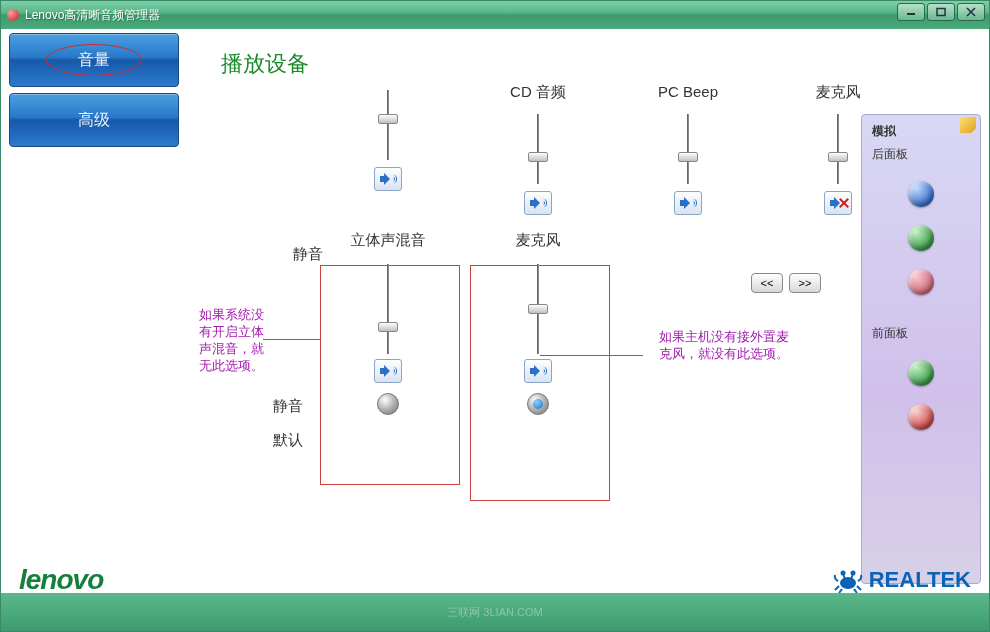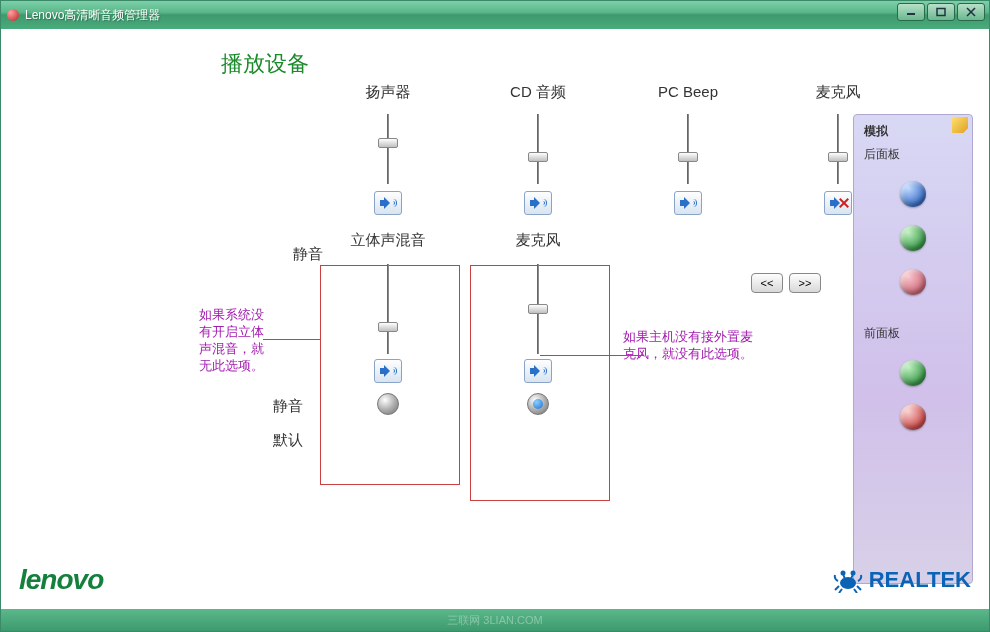--- a/index.html
+++ b/index.html
@@ -98,42 +98,42 @@
 }
 .radio.selected::after { content:""; position:absolute; left:5px; top:5px; width:10px; height:10px; border-radius:50%; background: radial-gradient(circle at 35% 30%, #8ad0ff, #1a70d0); }
 
 .checkbox { width: 14px; height: 14px; border: 1px solid #888; background: #fff; display: inline-block; position: relative; vertical-align: middle; cursor: pointer; }
 .checkbox.checked::after { content:""; position:absolute; left:2px; top:-1px; width:9px; height:5px; border-left:2px solid #e09000; border-bottom:2px solid #e09000; transform: rotate(-50deg); }
 
 .annot { color: #a21caf; font-size: 13px; line-height: 1.3; position: absolute; }
 .annot-line { position: absolute; height: 1px; background: #c84040; }
 
 .panel {
-  position: absolute; right: 14px; top: 85px; width: 120px; height: 470px;
+  position: absolute; right: 6px; top: 85px; width: 120px; height: 470px;
   background: linear-gradient(to bottom,#d8d8f4 0%, #d0c0ea 60%, #d8d0e8 100%);
   border: 1px solid #b0a8d0; border-radius: 4px;
   padding: 8px 10px; font-size: 12px; color: #333;
 }
 .panel .bold { font-weight: 700; margin-bottom: 6px; }
 .panel .grp { margin-top: 0; margin-bottom: 10px; }
 .jack { width: 26px; height: 26px; border-radius: 50%; margin: 18px auto; cursor: pointer;
   box-shadow: inset -2px -3px 5px rgba(0,0,0,.35), inset 2px 2px 4px rgba(255,255,255,.6), 0 1px 2px rgba(0,0,0,.3); }
 .jack.blue  { background: radial-gradient(circle at 32% 28%, #c0d8ff, #3a70c8 70%); }
 .jack.green { background: radial-gradient(circle at 32% 28%, #c0f0c0, #3a9a4a 70%); }
 .jack.pink  { background: radial-gradient(circle at 32% 28%, #f8c8d0, #d06a7a 70%); }
 .jack.red   { background: radial-gradient(circle at 32% 28%, #f8d0d0, #d04a4a 70%); }
 
 .note-icon { position: absolute; right: 4px; top: 2px; width: 16px; height: 16px; background: linear-gradient(135deg,#ffe070,#e0a020); clip-path: polygon(0 0,100% 0,100% 70%,70% 100%,0 100%); cursor:pointer; }
 
 .logos { position: absolute; left: 16px; bottom: 6px; right: 16px; height: 46px; display: flex; align-items: center; justify-content: space-between; }
 .lenovo { color: #15803d; font-size: 28px; font-style: italic; font-weight: 700; letter-spacing: -1px; }
 .realtek { color: #0a63b4; font-size: 22px; font-weight: 700; display: flex; align-items: center; gap: 6px; }
 .crab { width: 30px; height: 26px; }
 
-.footer { position: absolute; left: 0; right: 0; bottom: 0; height: 22px; background: linear-gradient(to bottom,#5ab88a,#3d9a6e); color: rgba(255,255,255,.35); font-size: 11px; display:flex;align-items:center;justify-content:center; }
+.footer { position: absolute; left: 0; right: 0; bottom: 0; height: 38px; background: linear-gradient(to bottom,#5ab88a,#3d9a6e); color: rgba(255,255,255,.35); font-size: 11px; display:flex;align-items:center;justify-content:center; }
 </style>
 </head>
 <body>
 
 <div class="window">
 
   <div class="titlebar">
     <span class="tico"></span>
     <span class="title">Lenovo高清晰音频管理器</span>
     <div class="winbtns">
@@ -151,30 +151,38 @@
           <svg viewBox="0 0 12 10">
             <line x1="2" y1="1" x2="10" y2="9" stroke="#234" stroke-width="1.6"></line>
             <line x1="10" y1="1" x2="2" y2="9" stroke="#234" stroke-width="1.6"></line>
           </svg>
         </div>
     </div>
   </div>
 
   <div class="client">
 
+    <div class="sidebar">
+      <div class="sidebtn active">
+        <span>音量</span>
+        <span class="ellipse"></span>
+      </div>
+      <div class="sidebtn">
+        <span>高级</span>
+      </div>
+    </div>
 
     <div class="content">
 
       <div class="playback">
         <div class="section-title">播放设备</div>
 
         <div class="cols" style="margin-left:110px;">
 
           <div class="devcol">
-            <div class="devlabel">扬声器</div>
             <div class="slider-wrap">
                 <div class="vslider">
                   <div class="track"></div>
                   <div class="thumb" style="top:24px;"></div>
                 </div>
               </div>
             <div style="height:30px;display:flex;justify-content:center;">
               <div class="iconbtn">
                   <span class="speaker-icon">
                     <span class="waves"></span>
@@ -290,21 +298,21 @@
             </div>
           </div>
         </div>
 
         <div class="rowlabel" style="top:170px; left:70px;">静音</div>
         <div class="rowlabel" style="top:204px; left:70px;">默认</div>
 
         <div class="annot" style="left:-4px; top:80px; width:68px;">如果系统没有开启立体声混音，就无此选项。</div>
         <div class="annot-line" style="left:60px; top:112px; width:57px;"></div>
 
-        <div class="annot" style="left:420px; top:102px; width:130px;">如果主机没有接外置麦克风，就没有此选项。</div>
+        <div class="annot" style="left:456px; top:102px; width:130px;">如果主机没有接外置麦克风，就没有此选项。</div>
         <div class="annot-line" style="left:337px; top:128px; width:103px;"></div>
       </div>
 
       <div class="panel">
         <span class="note-icon"></span>
         <div class="bold">模拟</div>
         <div class="grp">后面板</div>
         <div class="jack blue"></div>
         <div class="jack green"></div>
         <div class="jack pink"></div>

